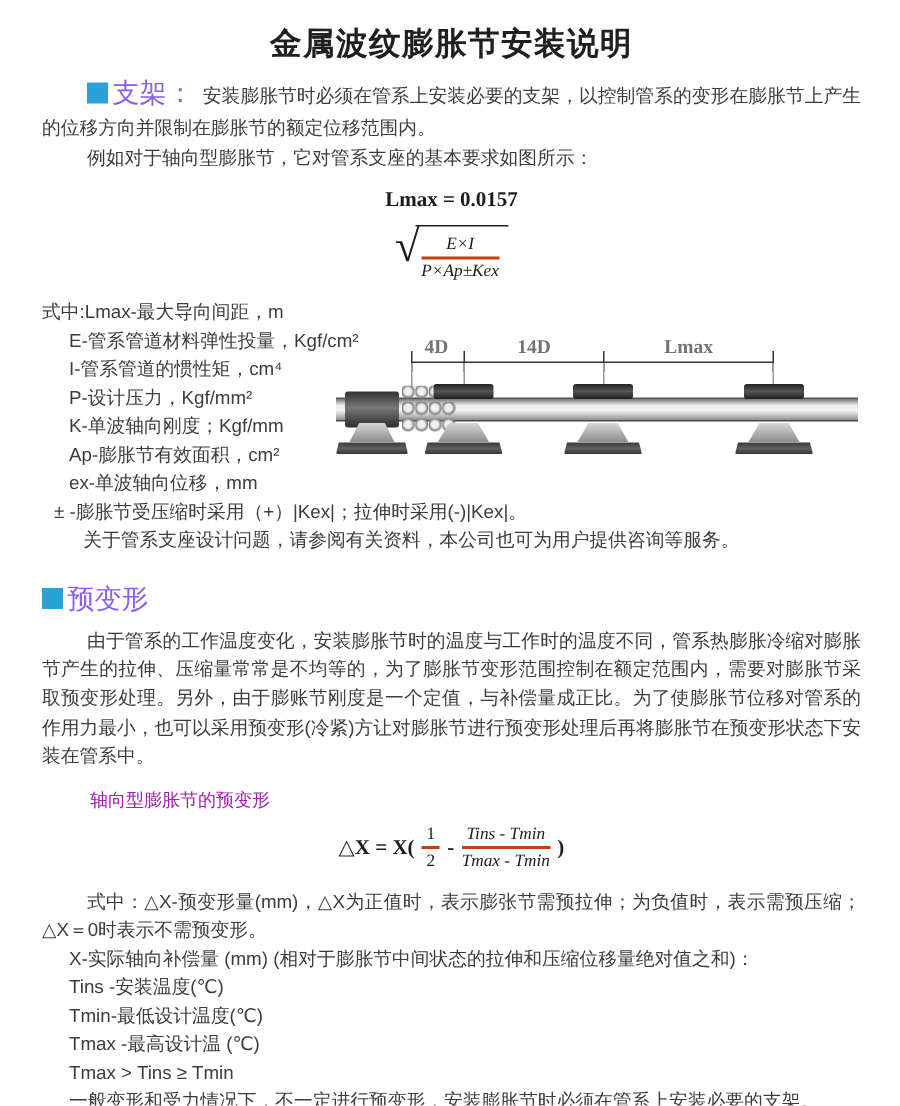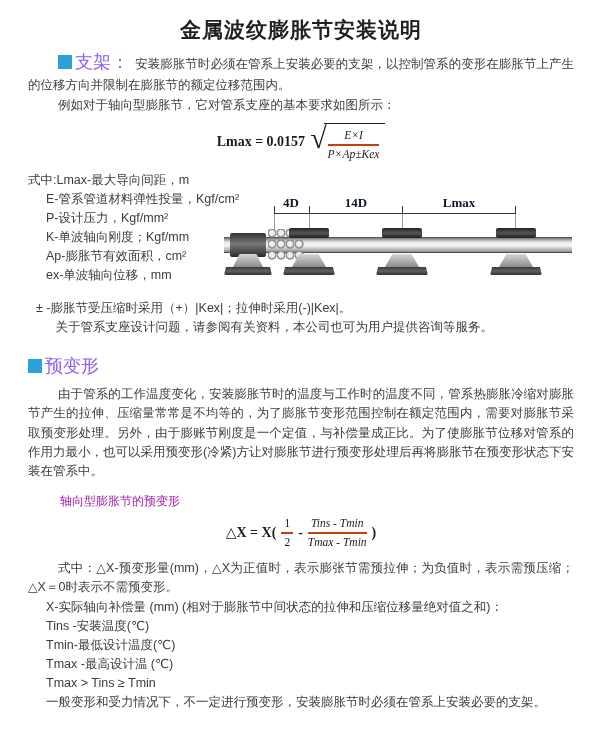--- a/index.html
+++ b/index.html
@@ -36,39 +36,39 @@
     display:flex; justify-content:center; align-items:center; gap:5px;
   }
   .f-lhs, .f-op, .f-close, .f-rhs { font-weight:bold; font-size:14px; }
   .frac { display:inline-flex; flex-direction:column; text-align:center; font-size:11.5px; line-height:1.25; }
   .frac .num { border-bottom:2px solid #c2410c; padding:0 3px 1px; }
   .frac .den { padding-top:1px; }
   .frac.ital { font-style:italic; }
   .sqrt-wrap { display:inline-flex; align-items:flex-start; }
   .radical { font-size:30px; line-height:0.95; font-weight:normal; transform:translateY(1px); }
   .radicand { border-top:1.5px solid #222; padding:2px 6px 0 4px; margin-left:-3px; }
-  .f1 { margin:8px 0 10px; }
+  .f1 { margin:8px 0 10px;flex-direction:column; }
   .f2 { margin:6px 0 10px; }
 
   
   .vars-block { position:relative; min-height:128px; }
   .var-line { line-height:19px; white-space:nowrap; }
   .var-line.shift { padding-left:18px; }
   .note-line { line-height:19px; }
   .note-line.ind { text-indent:2.2em; }
 
   
   .diagram { position:absolute; top:26px; right:-2px; width:356px; height:100px; }
   .dim-line { position:absolute; left:54px; top:16px; width:242px; height:1px; background:#333; }
   .tick { position:absolute; top:9px; width:1px; height:14px; background:#333; }
   .guide { position:absolute; top:17px; width:1px; height:22px; background:#9a9a9a; }
   .dim-label {
     position:absolute; top:-1px; text-align:center;
     font-family:"Liberation Serif","DejaVu Serif",serif; font-weight:bold;
-    font-size:13px; color:#0f172a; line-height:1;
+    font-size:13px; color:#737373; line-height:1;
   }
   .pipe {
     position:absolute; left:4px; top:40px; width:348px; height:16px;
     background:linear-gradient(#777 0%, #e9e9e9 30%, #f4f4f4 55%, #909090 100%);
     border-top:1px solid #555; border-bottom:1px solid #4a4a4a;
   }
   .anchor-block {
     position:absolute; left:10px; top:36px; width:36px; height:24px;
     background:linear-gradient(#333, #777 45%, #2e2e2e); border-radius:2px;
   }
@@ -123,20 +123,21 @@
           <span class="num">E×I</span>
           <span class="den">P×Ap±Kex</span>
         </span>
       </span>
     </span>
   </div>
 
   <div class="vars-block">
     <div class="var-line">式中:Lmax-最大导向间距，m</div>
     <div class="var-line shift">E-管系管道材料弹性投量，Kgf/cm²</div>
+    <div class="var-line shift">I-管系管道的惯性矩，cm⁴</div>
     <div class="var-line shift">P-设计压力，Kgf/mm²</div>
     <div class="var-line shift">K-单波轴向刚度；Kgf/mm</div>
     <div class="var-line shift">Ap-膨胀节有效面积，cm²</div>
     <div class="var-line shift">ex-单波轴向位移，mm</div>
 
     <div class="diagram">
       <div class="dim-line"></div>
       <div class="tick" style="left:54px"></div>
       <div class="tick" style="left:89px"></div>
       <div class="tick" style="left:182px"></div>

